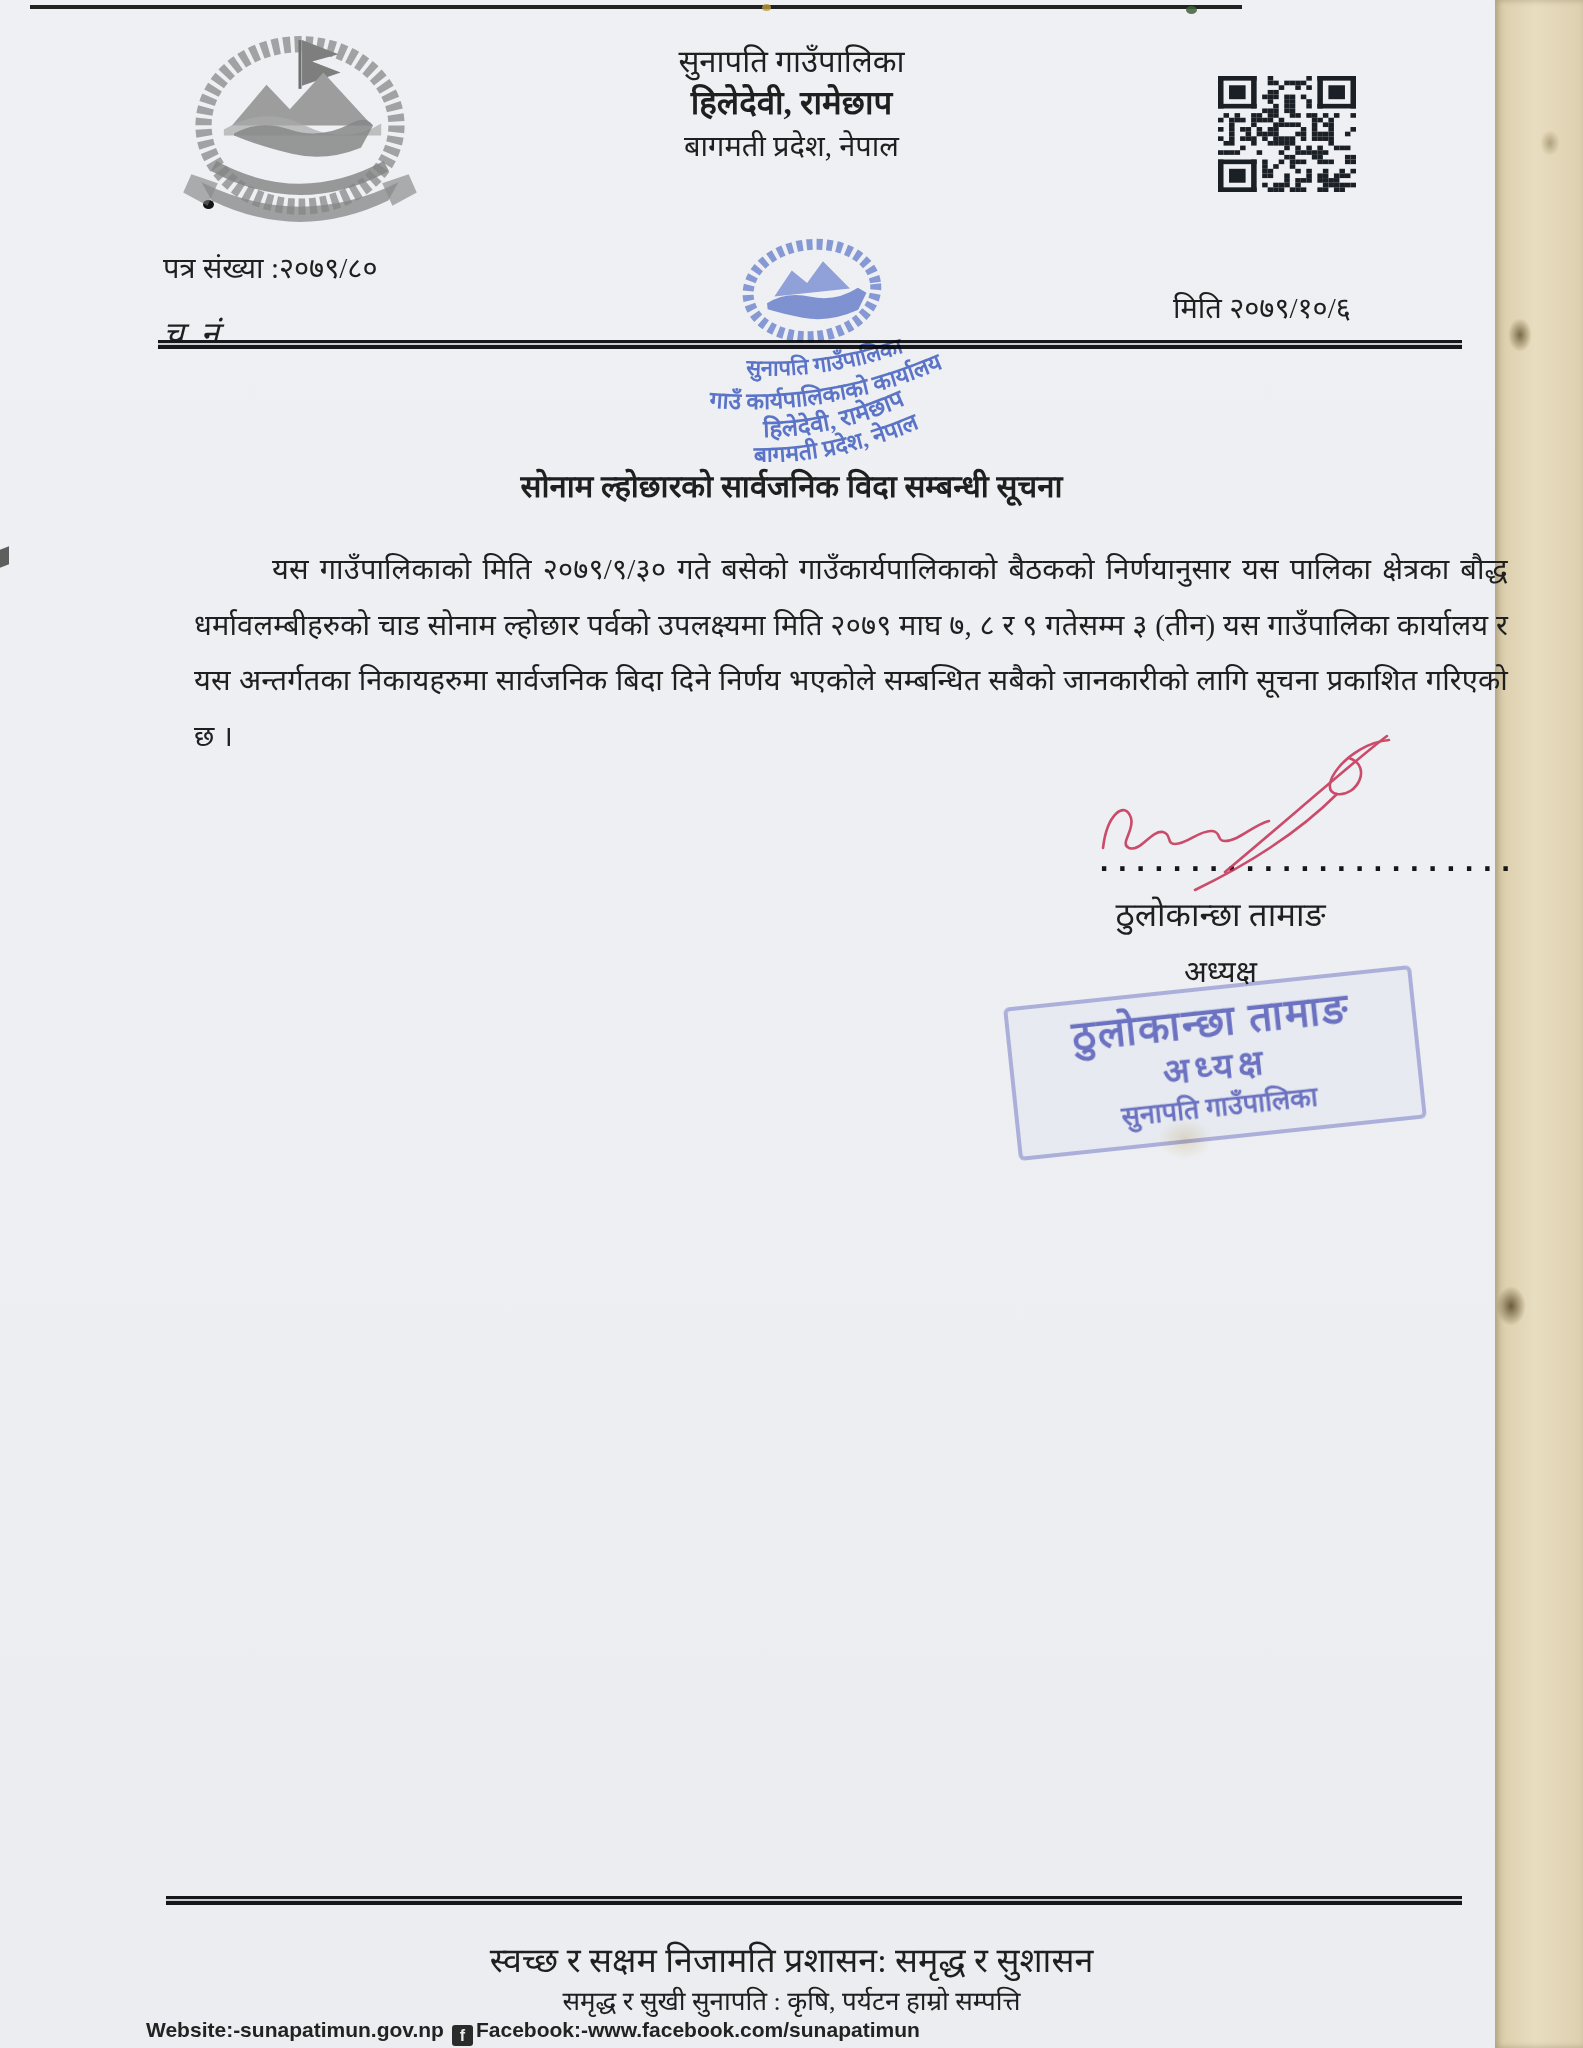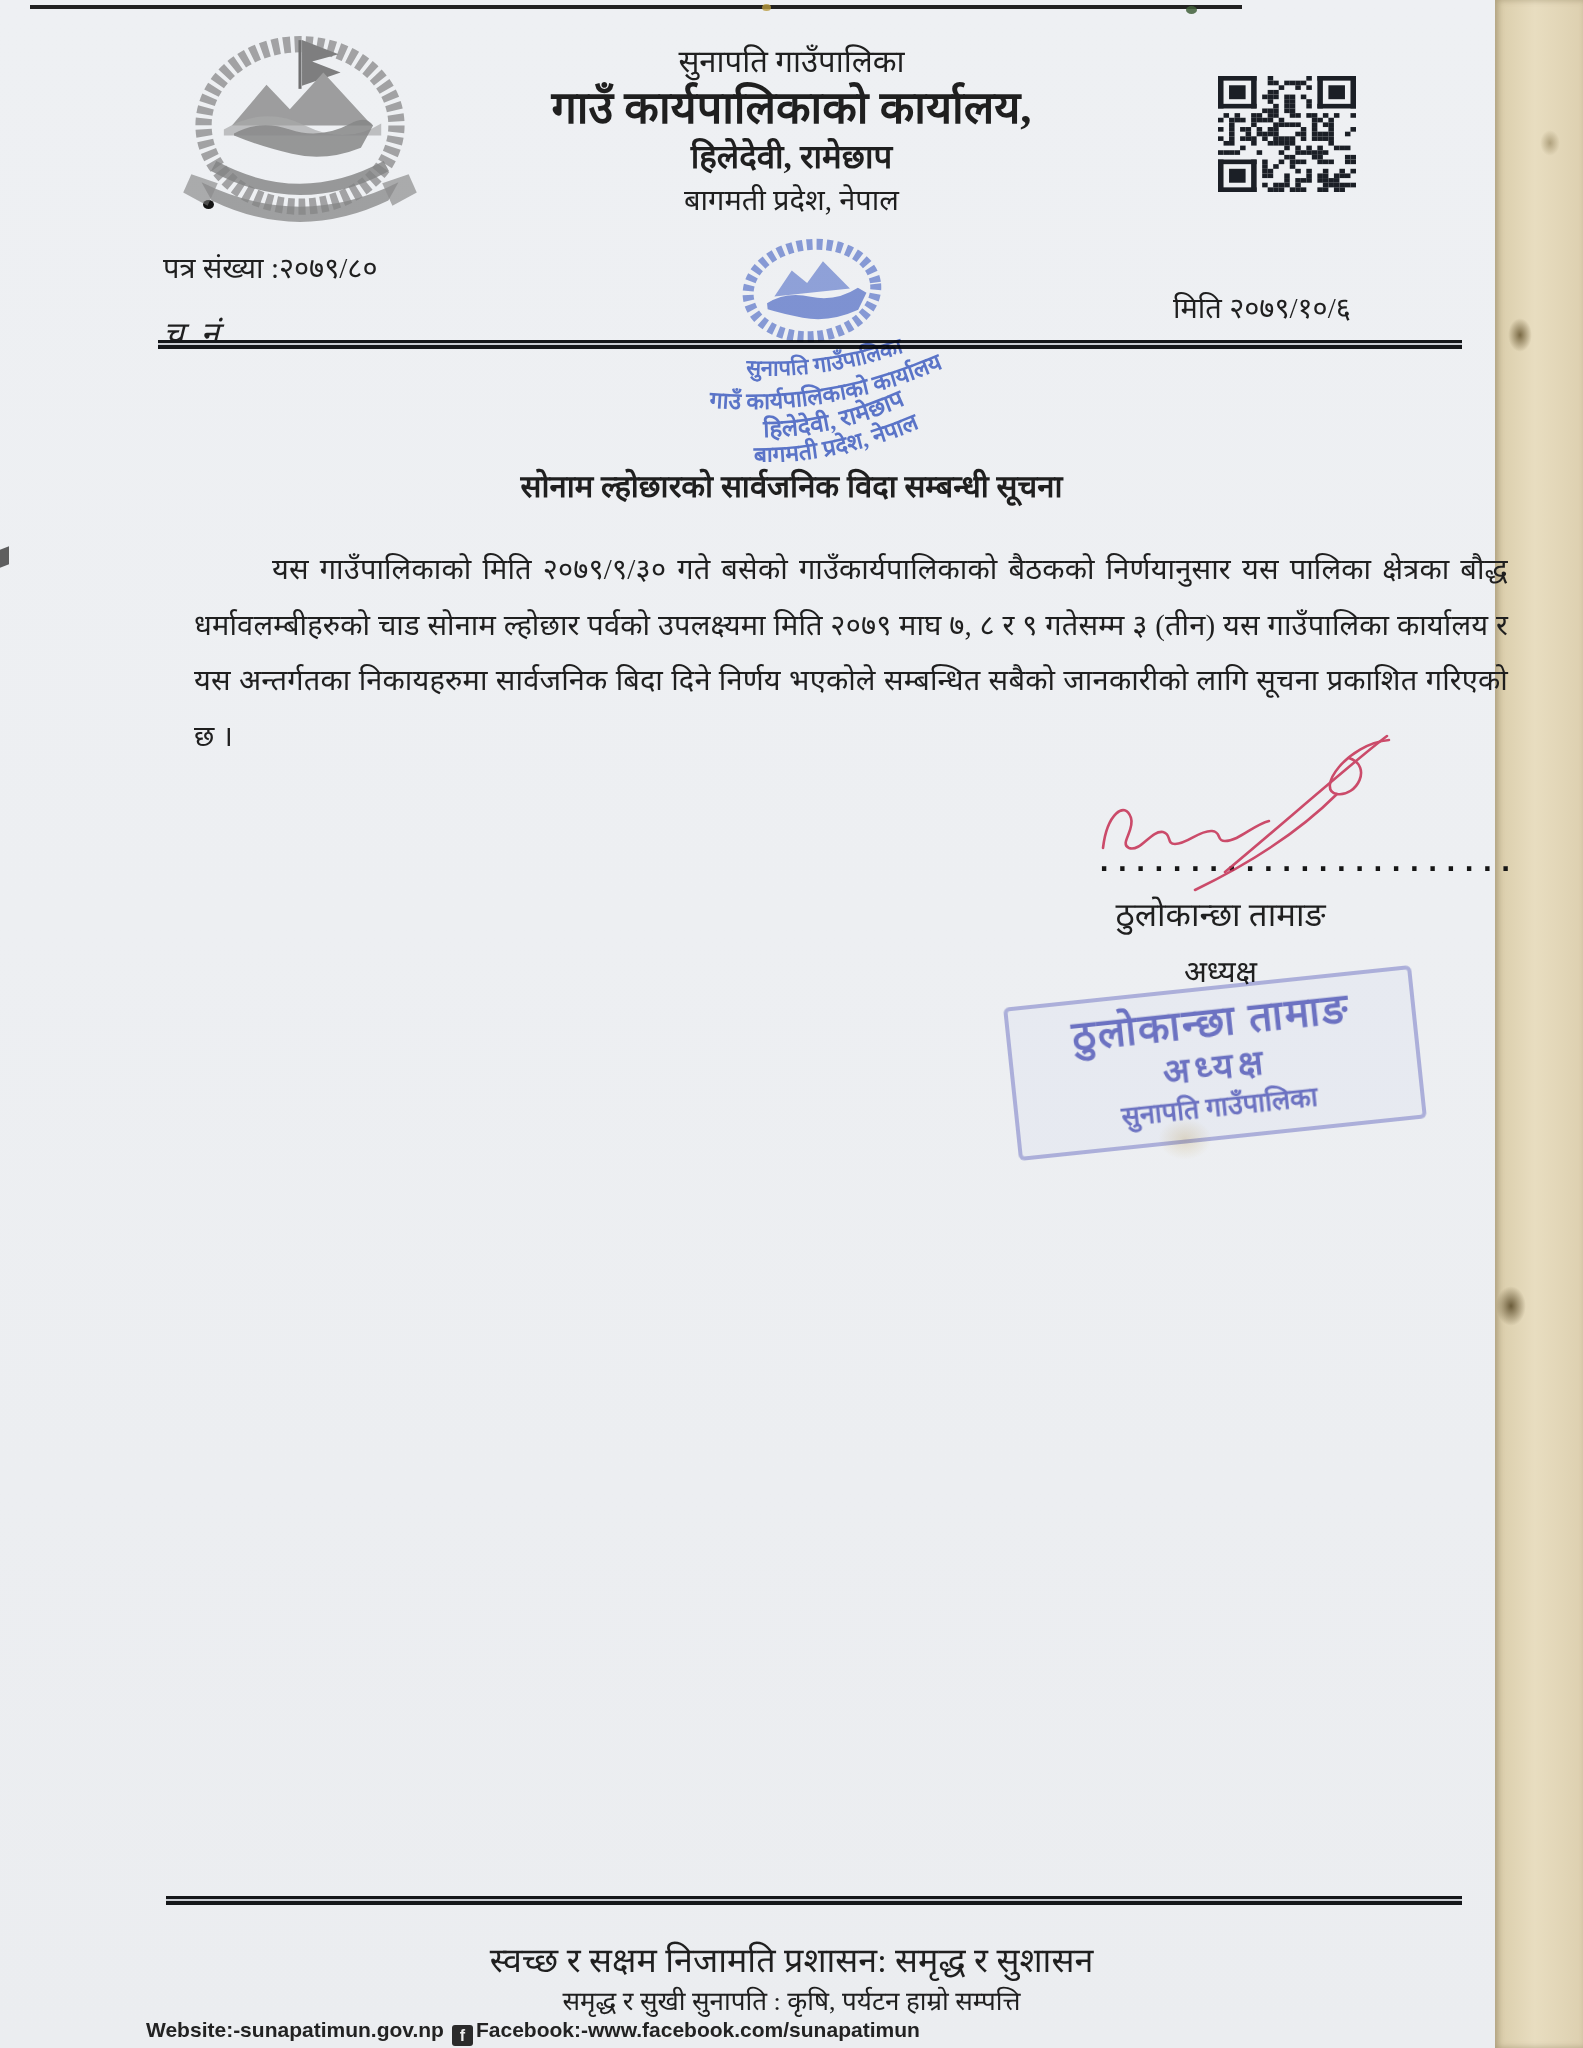--- a/index.html
+++ b/index.html
@@ -97,21 +97,20 @@
     <path d="M50,96 Q90,72 130,92 T205,90 L205,102 L50,102 Z" fill="#9a9a9a" opacity="0.7"></path>
     <path d="M60,100 q25,-14 55,-4 q30,10 60,-6 q15,-8 22,2 l-12,22 q-35,14 -68,6 q-33,-8 -57,-18 Z" fill="#707070" opacity="0.85"></path>
     <path d="M40,132 Q125,178 210,132" fill="none" stroke="#6a6a6a" stroke-width="11" opacity="0.8"></path>
     <path d="M28,148 Q125,196 222,148 L212,166 Q125,208 38,166 Z" fill="#6e6e6e" opacity="0.75"></path>
     <path d="M18,140 l26,9 -10,22 -24,-13 Z" fill="#777" opacity="0.7"></path>
     <path d="M232,140 l-26,9 10,22 24,-13 Z" fill="#777" opacity="0.7"></path>
   </svg>
 
   <div class="letterhead">
     <div class="h-muni">सुनापति गाउँपालिका</div>
-    <div class="h-office">गाउँ कार्यपालिकाको कार्यालय,</div>
     <div class="h-loc">हिलेदेवी, रामेछाप</div>
     <div class="h-prov">बागमती प्रदेश, नेपाल</div>
   </div>
 
   <svg class="qr" viewBox="0 0 25 25" preserveAspectRatio="none">
       <rect x="9" y="0" width="1" height="1" fill="#1b1f26"></rect>
       <rect x="16" y="0" width="1" height="1" fill="#1b1f26"></rect>
       <rect x="9" y="1" width="1" height="1" fill="#1b1f26"></rect>
       <rect x="10" y="1" width="1" height="1" fill="#1b1f26"></rect>
       <rect x="12" y="1" width="1" height="1" fill="#1b1f26"></rect>

